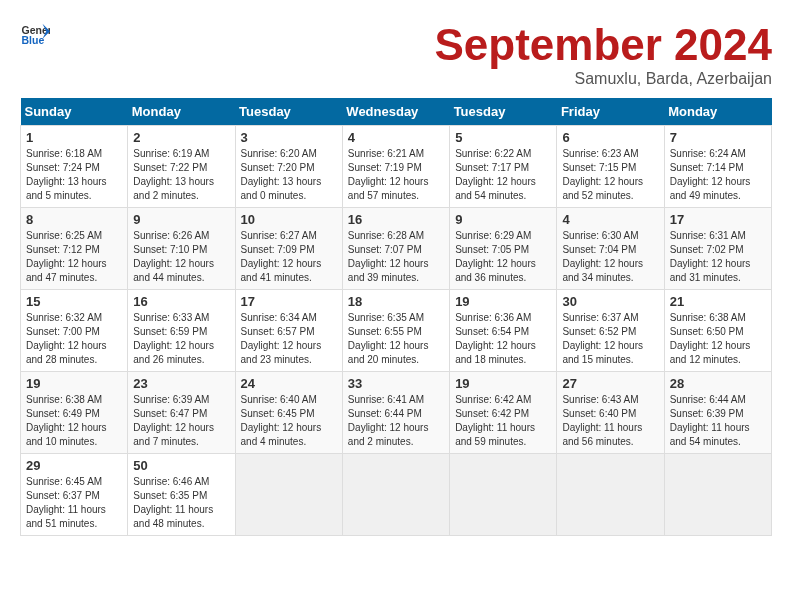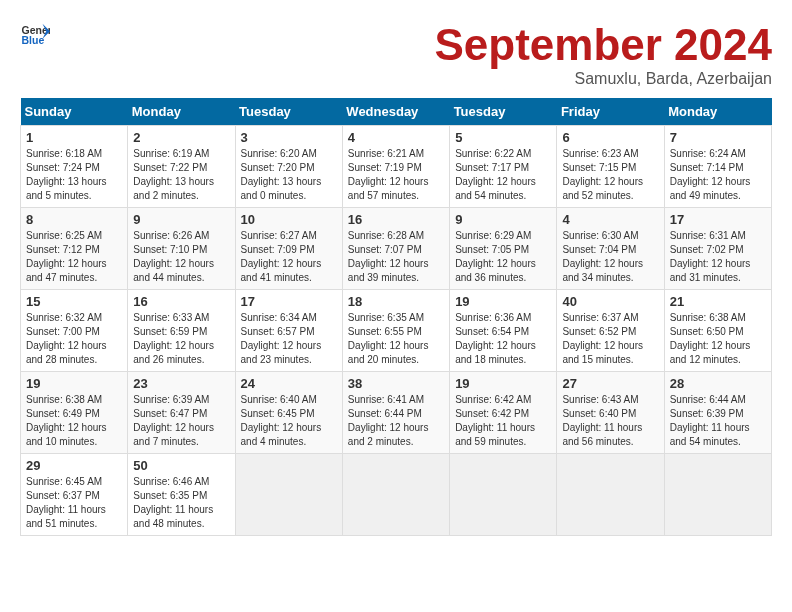--- a/index.html
+++ b/index.html
@@ -258,21 +258,21 @@
         </td>
         <td>
           <span class="day-num">19</span>
         <div class="day-info">
           Sunrise: 6:36 AM<br>
           Sunset: 6:54 PM<br>
           Daylight: 12 hours and 18 minutes.
         </div>
         </td>
         <td>
-          <span class="day-num">40</span>
+          <span class="day-num">30</span>
         <div class="day-info">
           Sunrise: 6:37 AM<br>
           Sunset: 6:52 PM<br>
           Daylight: 12 hours and 15 minutes.
         </div>
         </td>
         <td>
           <span class="day-num">21</span>
         <div class="day-info">
           Sunrise: 6:38 AM<br>
@@ -300,21 +300,21 @@
         </td>
         <td>
           <span class="day-num">24</span>
         <div class="day-info">
           Sunrise: 6:40 AM<br>
           Sunset: 6:45 PM<br>
           Daylight: 12 hours and 4 minutes.
         </div>
         </td>
         <td>
-          <span class="day-num">38</span>
+          <span class="day-num">33</span>
         <div class="day-info">
           Sunrise: 6:41 AM<br>
           Sunset: 6:44 PM<br>
           Daylight: 12 hours and 2 minutes.
         </div>
         </td>
         <td>
           <span class="day-num">19</span>
         <div class="day-info">
           Sunrise: 6:42 AM<br>

